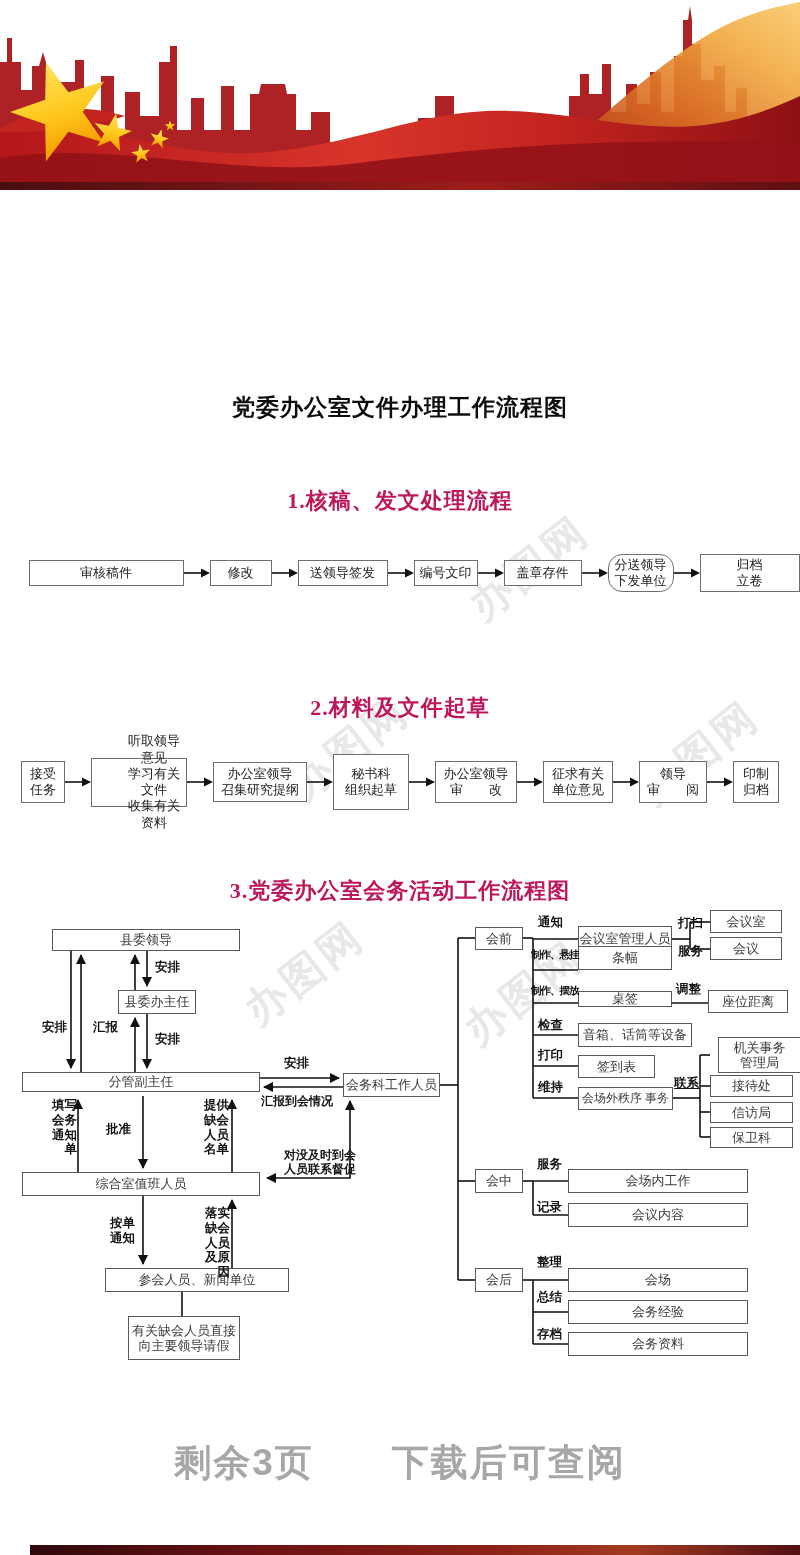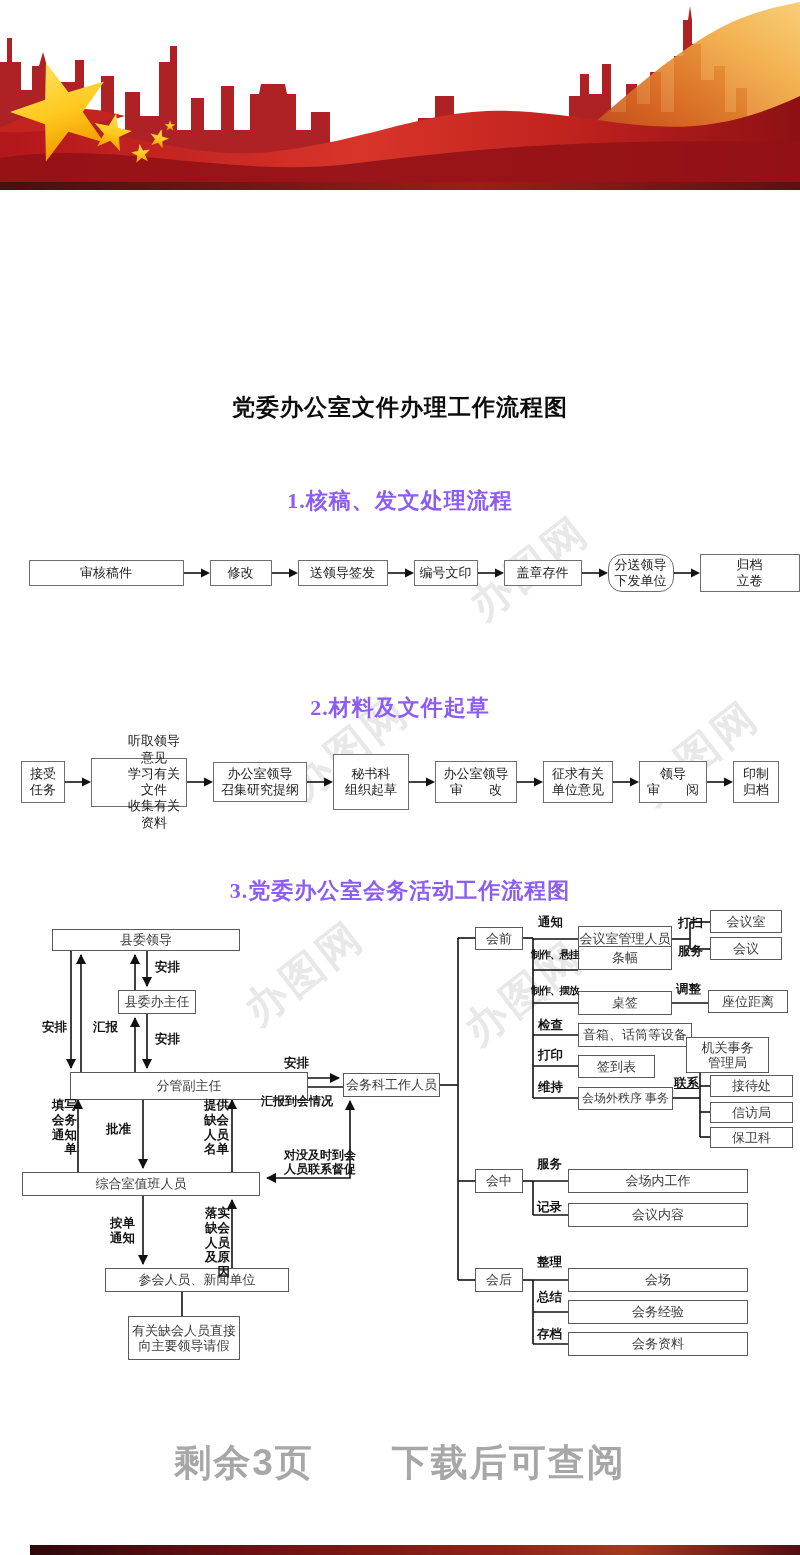--- a/index.html
+++ b/index.html
@@ -4,21 +4,21 @@
 <style>
   html,body{margin:0;padding:0;}
   body{width:800px;height:1555px;position:relative;background:#fff;overflow:hidden;
        font-family:"Liberation Sans","DejaVu Sans",sans-serif;}
   .banner{position:absolute;top:0;left:0;width:800px;height:190px;}
   .wm{position:absolute;color:rgba(195,195,195,.38);font-size:42px;font-weight:bold;
       transform:rotate(-38deg);letter-spacing:4px;pointer-events:none;font-family:"Liberation Sans",sans-serif;}
   .main-title{position:absolute;top:392px;left:0;width:800px;text-align:center;
       font-family:"Liberation Serif","DejaVu Serif",serif;font-weight:bold;font-size:23px;color:#0d0d0d;letter-spacing:1px;}
   .sec-head{position:absolute;left:0;width:800px;text-align:center;
-      font-family:"Liberation Serif","DejaVu Serif",serif;font-weight:bold;font-size:22px;color:#8b5cf6;letter-spacing:1px;}
+      font-family:"Liberation Serif","DejaVu Serif",serif;font-weight:bold;font-size:22px;color:#be185d;letter-spacing:1px;}
   .frow{position:absolute;left:0;width:800px;display:flex;align-items:center;justify-content:center;}
   .fbox{border:1.5px solid #6e6e6e;background:#fff;display:flex;align-items:center;justify-content:center;
       text-align:center;font-family:"Liberation Serif","DejaVu Serif",serif;font-size:13px;color:#222;
       line-height:1.25;white-space:pre-line;box-sizing:border-box;padding:1px 2px;flex:none;}
   .conn{flex:none;display:block;}
   .diagram{position:absolute;top:910px;left:0;width:800px;height:462px;}
   .dlines{position:absolute;top:0;left:0;}
   .dbox{position:absolute;border:1.5px solid #5a5a5a;background:#fff;display:flex;align-items:center;justify-content:center;
       text-align:center;font-family:"Liberation Serif","DejaVu Serif",serif;font-size:13px;color:#3c3c3c;
       line-height:1.18;white-space:pre-line;box-sizing:border-box;}
@@ -255,37 +255,37 @@
       <path d="M523,370 H533"></path>
         <path d="M533,370 V434"></path>
       <path d="M533,370 H568"></path>
         <path d="M533,402 H568"></path>
         <path d="M533,434 H568"></path>
     </g>
   </svg>
 
   <div class="dbox" style="left:52px;top:19px;width:188px;height:22px;">县委领导</div>
   <div class="dbox" style="left:118px;top:80px;width:78px;height:24px;">县委办主任</div>
-  <div class="dbox" style="left:22px;top:162px;width:238px;height:28px;margin-left:48px;">分管副主任</div>
+  <div class="dbox" style="left:22px;top:162px;width:238px;height:20px;">分管副主任</div>
   <div class="dbox" style="left:22px;top:262px;width:238px;height:24px;">综合室值班人员</div>
   <div class="dbox" style="left:105px;top:358px;width:184px;height:24px;">参会人员、新闻单位</div>
   <div class="dbox" style="left:128px;top:406px;width:112px;height:44px;">有关缺会人员直接
 向主要领导请假</div>
   <div class="dbox" style="left:343px;top:163px;width:97px;height:24px;">会务科工作人员</div>
   <div class="dbox" style="left:475px;top:17px;width:48px;height:23px;">会前</div>
   <div class="dbox" style="left:578px;top:16px;width:94px;height:26px;">会议室管理人员</div>
   <div class="dbox" style="left:578px;top:36px;width:94px;height:24px;text-align:center;">条幅</div>
-  <div class="dbox" style="left:578px;top:81px;width:94px;height:24px;">桌签</div>
+  <div class="dbox" style="left:578px;top:81px;width:94px;height:16px;">桌签</div>
   <div class="dbox" style="left:578px;top:113px;width:114px;height:24px;">音箱、话筒等设备</div>
   <div class="dbox" style="left:578px;top:145px;width:77px;height:23px;">签到表</div>
   <div class="dbox" style="left:578px;top:177px;width:95px;height:23px;font-size:12px;">会场外秩序 事务</div>
   <div class="dbox" style="left:710px;top:0px;width:72px;height:23px;">会议室</div>
   <div class="dbox" style="left:710px;top:27px;width:72px;height:23px;">会议</div>
   <div class="dbox" style="left:708px;top:80px;width:80px;height:23px;">座位距离</div>
-  <div class="dbox" style="left:686px;top:127px;width:83px;height:36px;">机关事务
+  <div class="dbox" style="left:718px;top:127px;width:83px;height:36px;">机关事务
 管理局</div>
   <div class="dbox" style="left:710px;top:165px;width:83px;height:22px;">接待处</div>
   <div class="dbox" style="left:710px;top:192px;width:83px;height:21px;">信访局</div>
   <div class="dbox" style="left:710px;top:217px;width:83px;height:21px;">保卫科</div>
   <div class="dbox" style="left:475px;top:259px;width:48px;height:24px;">会中</div>
   <div class="dbox" style="left:568px;top:259px;width:180px;height:24px;">会场内工作</div>
   <div class="dbox" style="left:568px;top:293px;width:180px;height:24px;">会议内容</div>
   <div class="dbox" style="left:475px;top:358px;width:48px;height:24px;">会后</div>
   <div class="dbox" style="left:568px;top:358px;width:180px;height:24px;">会场</div>
   <div class="dbox" style="left:568px;top:390px;width:180px;height:24px;">会务经验</div>

